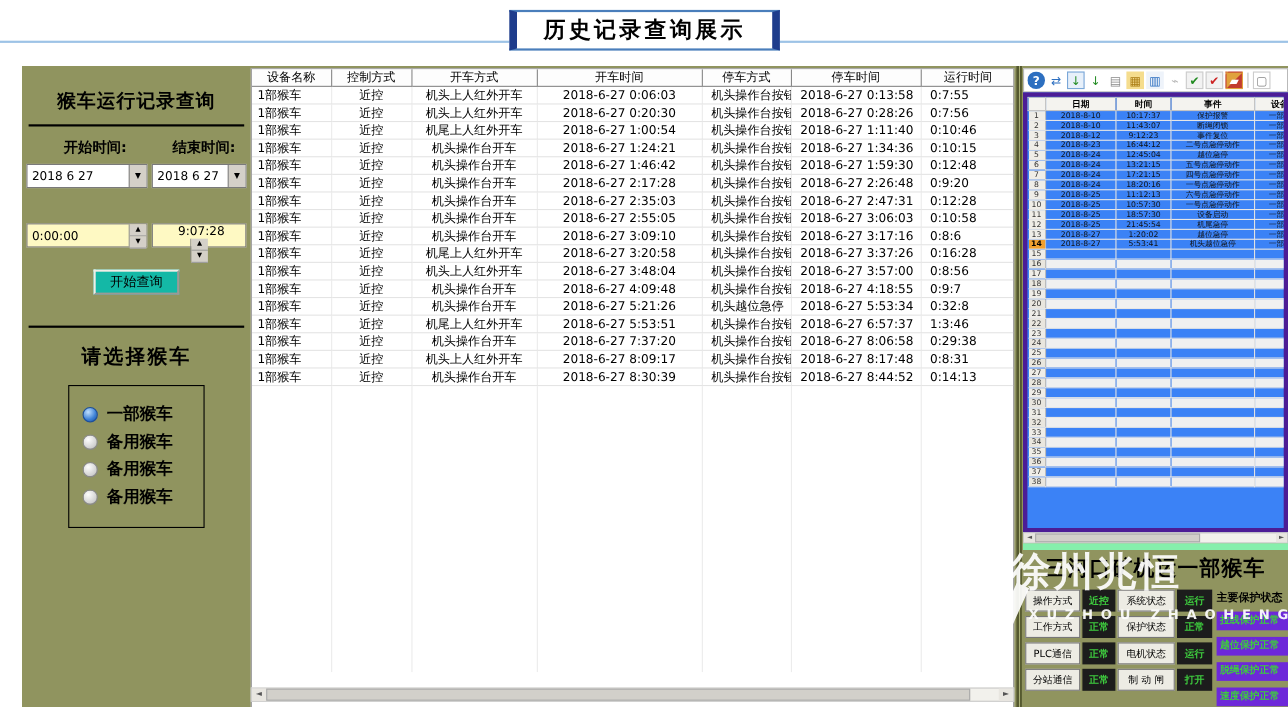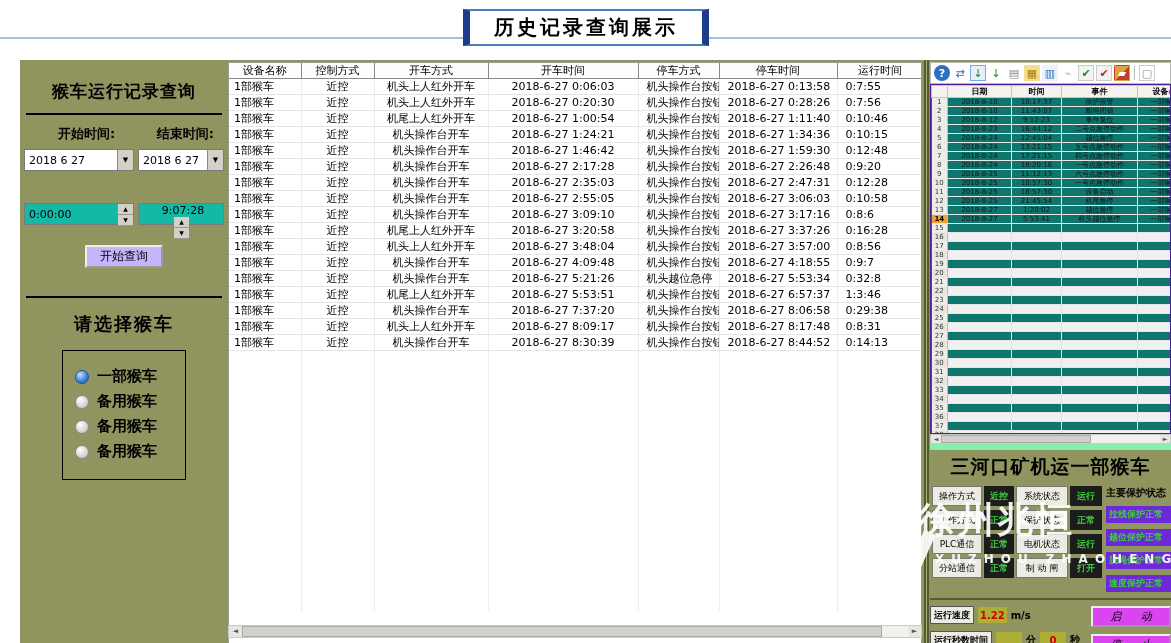--- a/index.html
+++ b/index.html
@@ -22,26 +22,26 @@
   .sidebar { position:absolute; left:0; top:0; width:208px; height:583px; color:#000; }
   .sb-title { margin-top:20px; text-align:center; font-size:17px; font-weight:bold; letter-spacing:1px; }
   .sb-rule { margin:10px 6px 0 6px; border-top:2px solid #000; }
   .sb-time-labels { display:flex; justify-content:space-between; padding:10px 14px 4px 38px; font-size:13px; font-weight:bold; }
   .sb-combos, .sb-spinners { display:flex; justify-content:space-between; padding:2px 4px; }
   .combo { width:110px; height:22px; background:#fff; border:1px solid #7a7a7a; display:flex; align-items:center; }
   .combo.small { width:86px; }
   .combo .val { flex:1; font-size:11px; padding-left:4px; white-space:nowrap; overflow:hidden; }
   .combo .drop { width:16px; height:100%; background:#d4d0c8; border-left:1px solid #888;
     display:flex; align-items:center; justify-content:center; font-size:7px; color:#000; }
-  .spin { width:110px; height:22px; background:#14b8a6; border:1px solid #7a7a7a; display:flex; align-items:center; margin-top:28px; }
+  .spin { width:110px; height:22px; background:#fef9c3; border:1px solid #7a7a7a; display:flex; align-items:center; margin-top:28px; }
   .spin.small { width:86px;flex-direction:column; }
   .spin .val { flex:1; font-size:11px; padding-left:4px; }
   .spin .btns { width:16px; height:100%; display:flex; flex-direction:column; border-left:1px solid #888; }
   .spin .btns div { flex:1; background:#d4d0c8; font-size:6px; line-height:10px; text-align:center; color:#000; border-bottom:1px solid #999; }
-  .query-btn { display:block; margin:18px auto 0 auto; width:78px; height:23px; background:#c4b5fd;
+  .query-btn { display:block; margin:18px auto 0 auto; width:78px; height:23px; background:#14b8a6;
     border:2px outset #f0ede6; font-size:12px; color:#000; font-family:inherit; }
   .sb-rule2 { margin:28px 6px 0 6px; border-top:2px solid #000; }
   .sb-select-title { margin-top:14px; text-align:center; font-size:18px; font-weight:bold; letter-spacing:2px; }
   .radio-box { margin:14px auto 0 auto; width:124px; border:1px solid #000; padding:10px 10px 12px 12px; }
   .radio-row { display:flex; align-items:center; margin:6px 0; }
   .radio-dot { width:14px; height:14px; border-radius:50%; margin-right:8px; flex:0 0 auto;
     background:radial-gradient(circle at 35% 30%, #fdfdfd, #cfcfcf 70%, #9a9a9a); border:1px solid #8a8a8a; }
   .radio-row.sel .radio-dot { background:radial-gradient(circle at 35% 30%, #bfe0ff, #3a7fd5 60%, #1c4f9c); border:1px solid #1c4f9c; }
   .radio-row span { font-size:15px; font-weight:bold; }
 
@@ -73,21 +73,21 @@
   .c-green { color:#1f8a1f; }
   .c-doc   { color:#8a8a8a; }
   .c-lock  { color:#a97b12; background:#f5dd8e; }
   .c-chart { color:#2d6fc0; background:#eef3fa; }
   .c-gray  { color:#b5b5b5; }
   .c-chk   { color:#1f8a1f; background:#f2f2f2; border:1px solid #ccc; }
   .c-chkr  { color:#c22; background:#f2f2f2; border:1px solid #ccc; }
   .c-erase { color:#fff; background:linear-gradient(135deg,#e0a23c 50%,#c23b2e 50%); }
   .c-part  { color:#888; border:1px solid #ccc; }
 
-  .etable { background:#0f766e; border:1px solid #4c1d95; height:350px; overflow:hidden; }
+  .etable { background:#3b82f6; border:4px solid #4c1d95; height:400px; overflow:hidden; }
   table.et { border-collapse:collapse; table-layout:fixed; width:260px; }
   table.et th { font-size:8px; font-weight:bold; height:11px; border:1px solid #c4c4c4; background:#f4f3ef; overflow:hidden; white-space:nowrap; }
   table.et td { font-size:7px; height:8px; line-height:8px; border-right:1px solid #e2e2e2; border-bottom:1px solid #e6e6e6;
     white-space:nowrap; overflow:hidden; text-align:center; color:#111; padding:0 1px; }
   table.et td.num { background:#efede7; border-right:1px solid #bbb; color:#333; }
   table.et tr.stripe td { background:#f0f0f0; }
   table.et tr.stripe td.num { background:#e9e6de; }
   table.et tr.selrow td.num { background:#f0a030; color:#000; font-weight:bold; }
   .ehscroll { height:10px; background:#f2f1ec; border:1px solid #c9c9c9; display:flex; }
   .ehscroll .arrow { width:10px; font-size:6px; line-height:8px; text-align:center; color:#555; background:#e8e6e0; }

